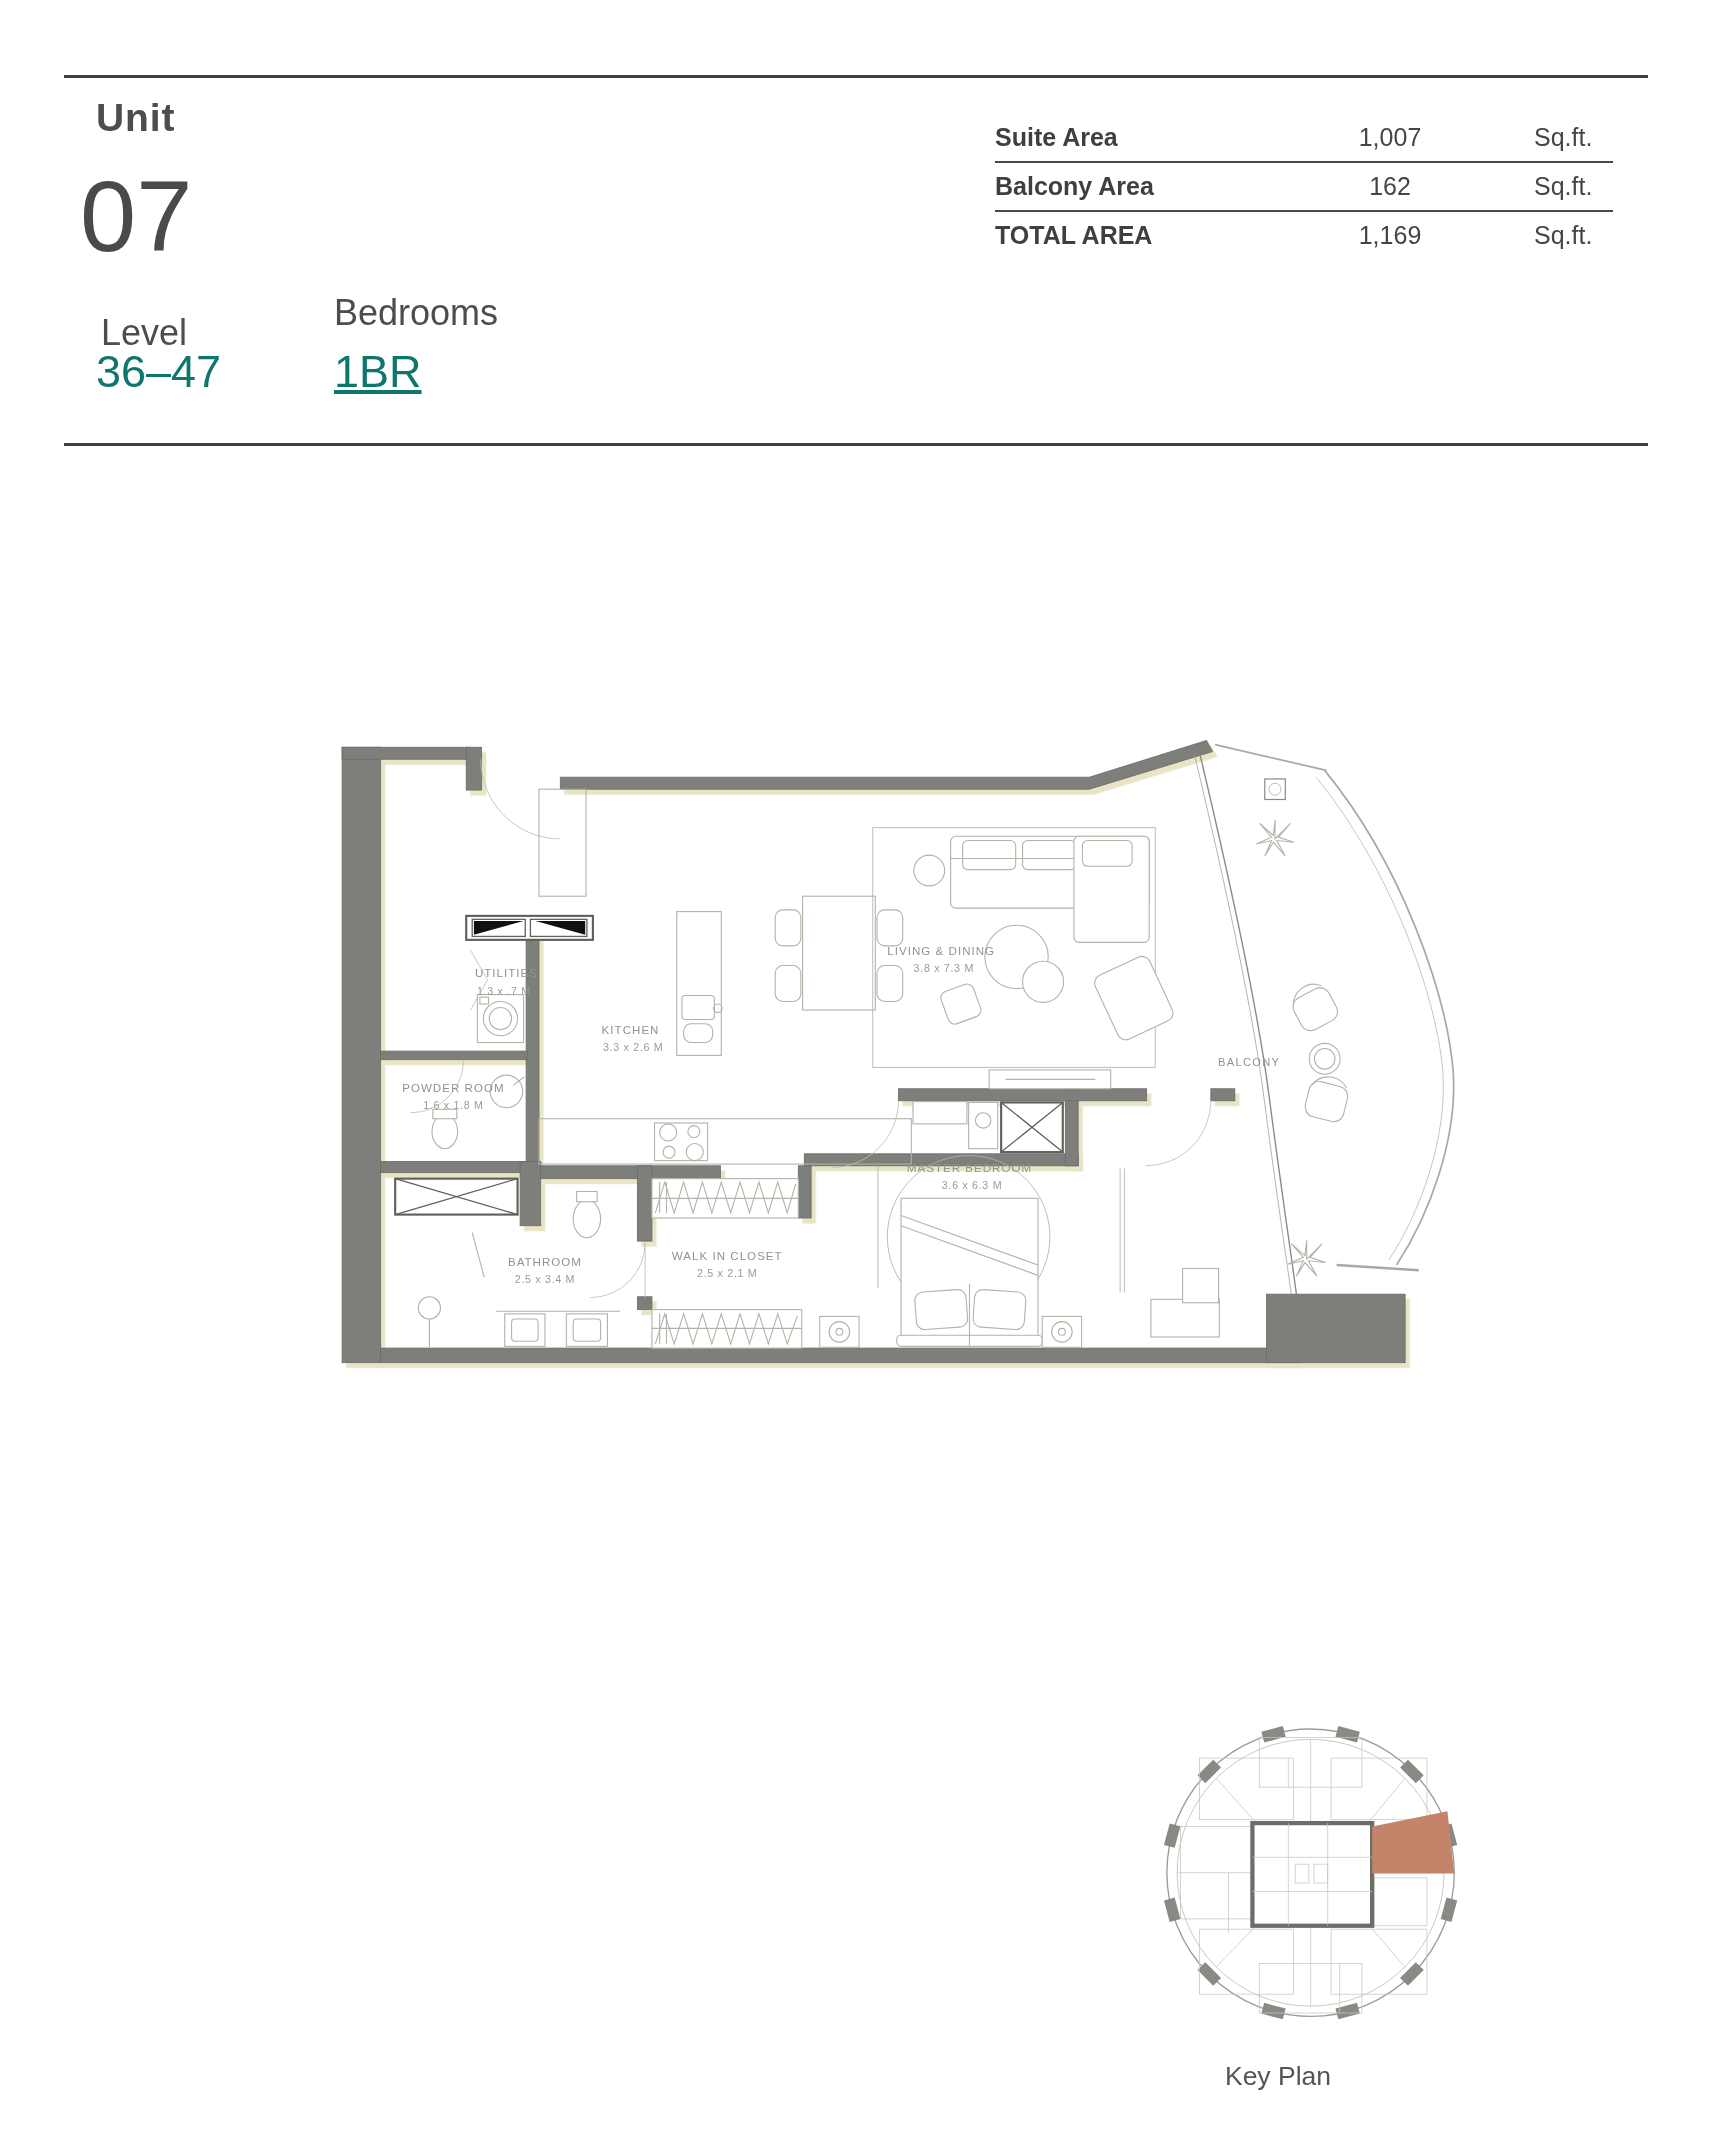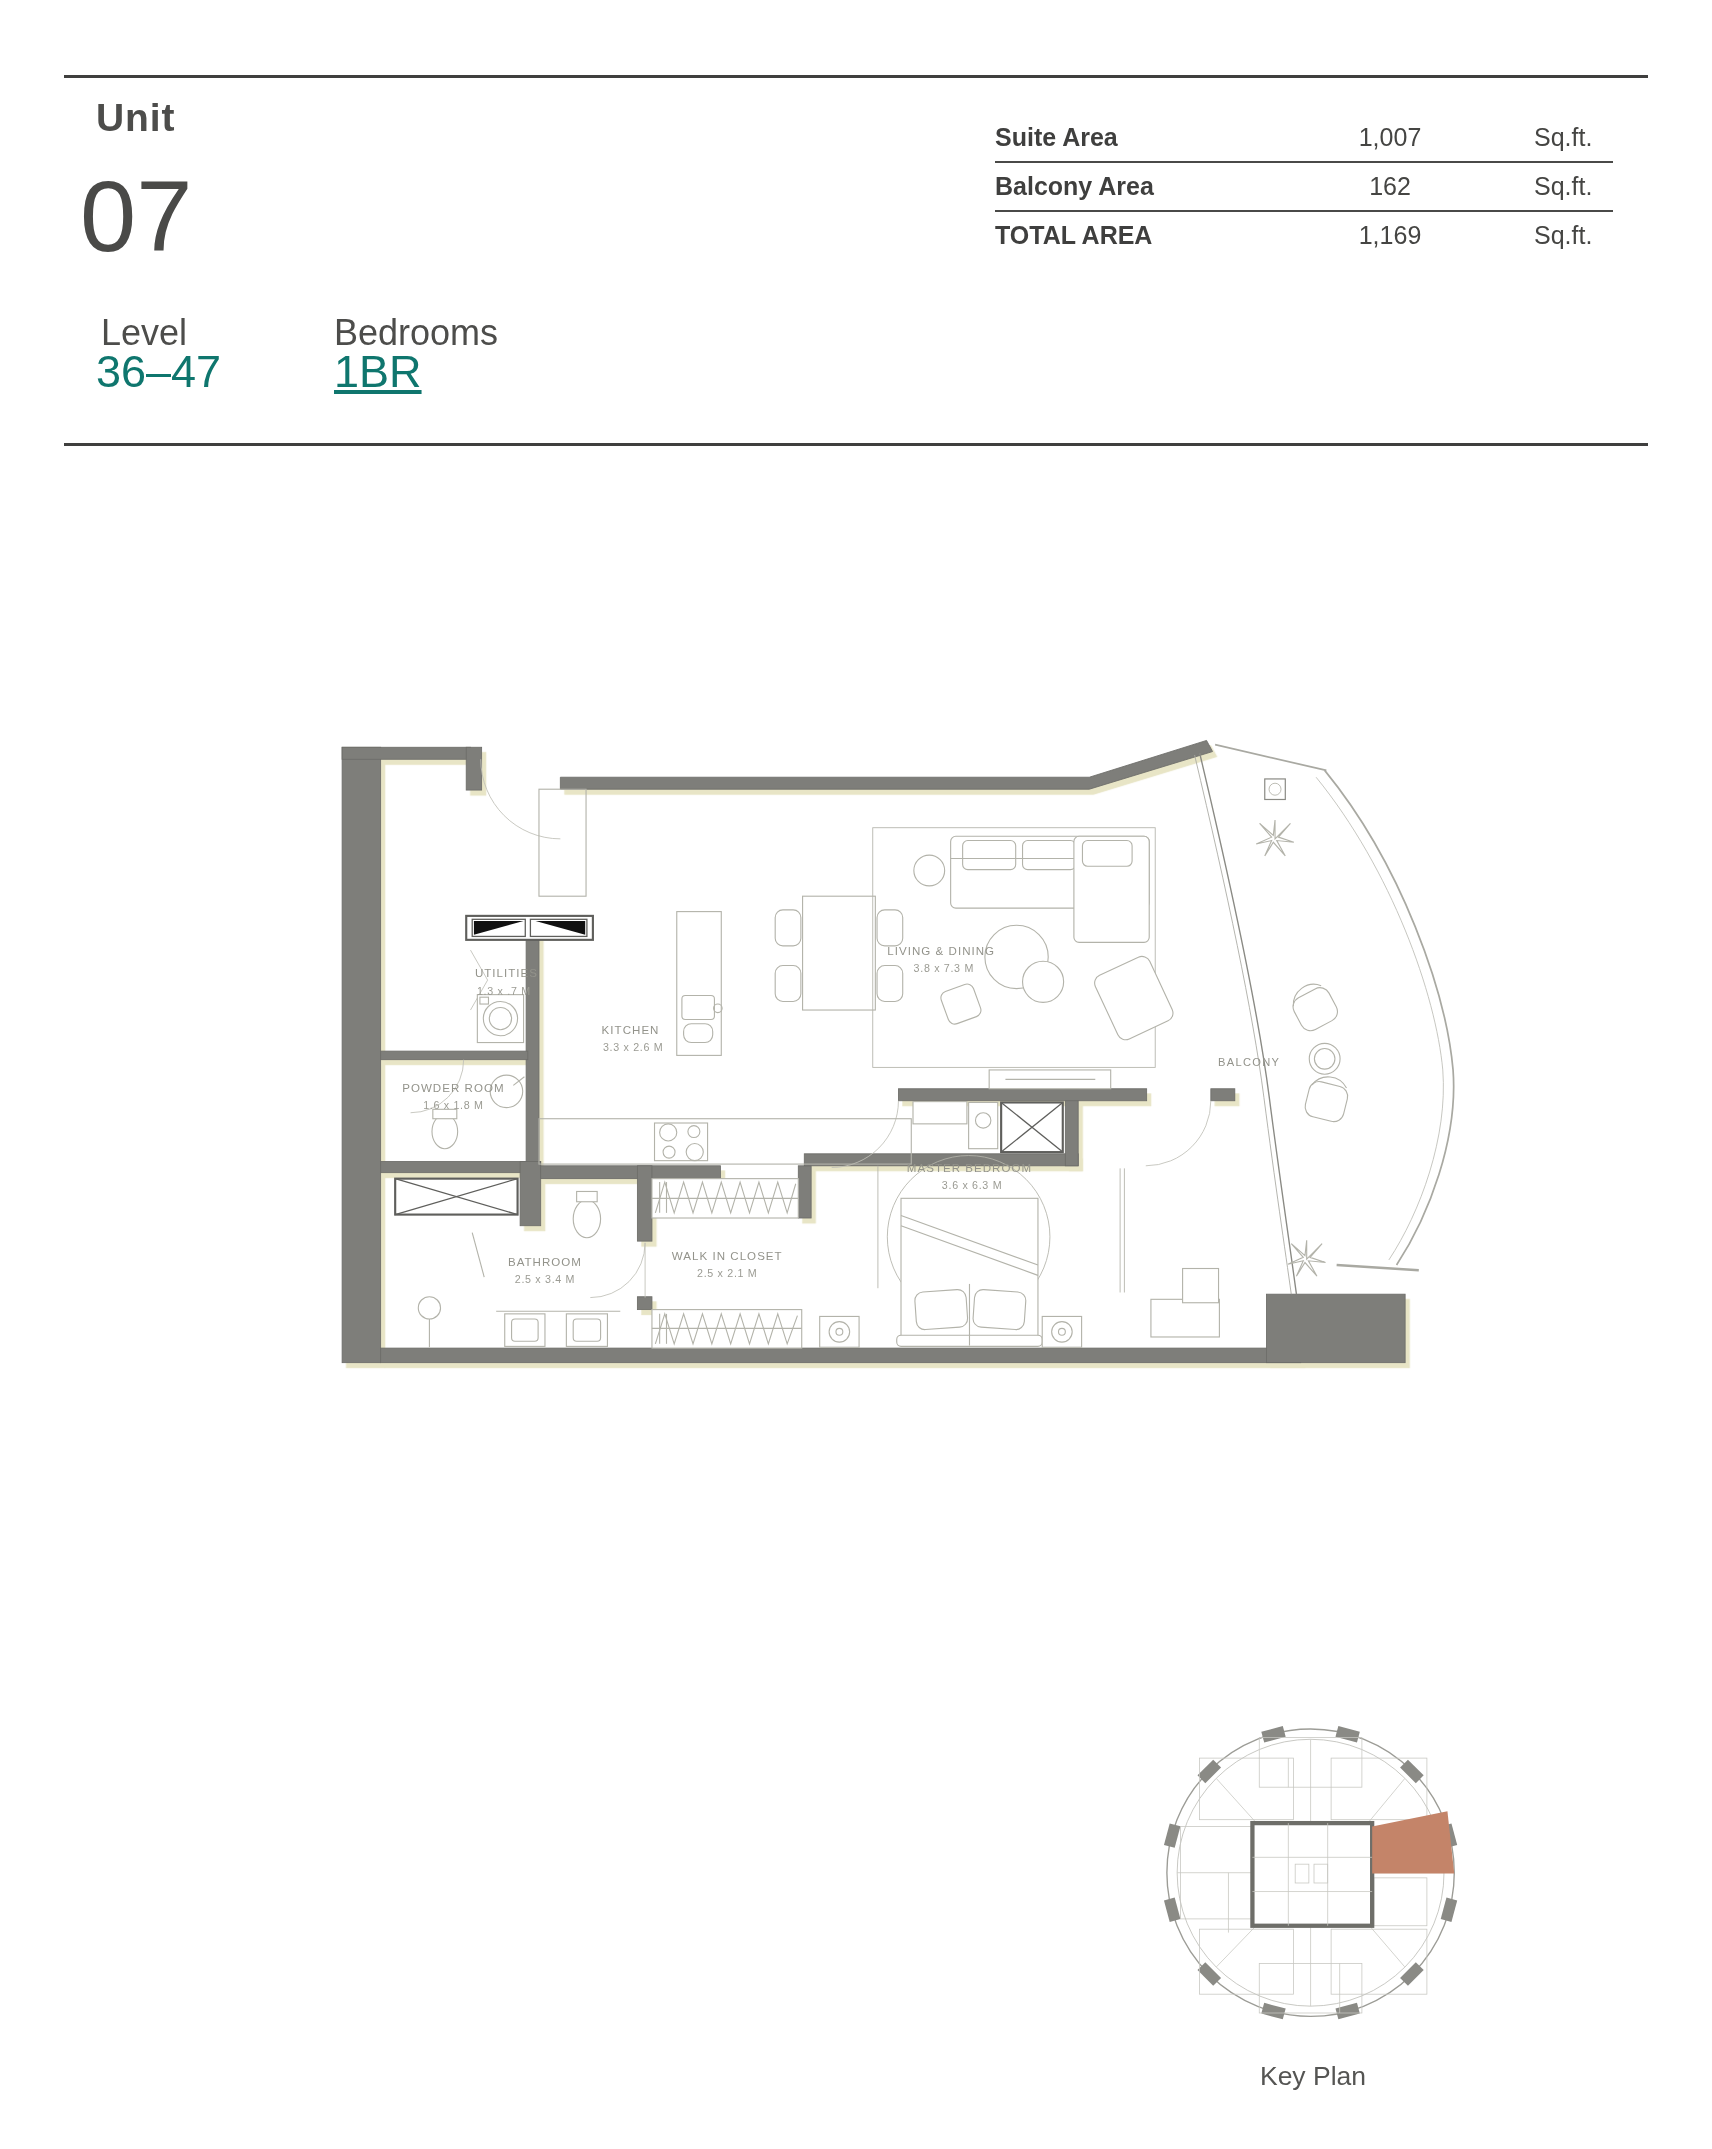--- a/index.html
+++ b/index.html
@@ -16,42 +16,42 @@
   .arow{display:grid;grid-template-columns:1fr 154px 146px;align-items:center;height:47px;}
   .arow.bordered{border-bottom:2.6px solid #4a4a48;}
   .alabel{font-size:25px;font-weight:bold;color:#3f3f3e;}
   .avalue{font-size:25px;text-align:center;color:#454543;}
   .aunit{font-size:25px;padding-left:67px;color:#454543;}
   
   svg text{font-family:"Liberation Sans",sans-serif;}
   .room-name{font-size:13.5px;fill:#93938b;letter-spacing:1.2px;}
   .room-dims{font-size:12.5px;fill:#9b9b93;letter-spacing:0.8px;}
   .balcony-name{font-size:13px;fill:#93938b;letter-spacing:1.5px;}
-  .keyplan-caption{position:absolute;left:1116px;top:2061px;width:394px;text-align:center;font-size:26.5px;color:#55555 3;color:#555553;}
+  .keyplan-caption{position:absolute;left:1081px;top:2061px;width:394px;text-align:center;font-size:26.5px;color:#55555 3;color:#555553;}
   .furn{stroke:#b3b3aa;fill:none;stroke-width:1.3;}
   .furnw{stroke:#b3b3aa;fill:#ffffff;stroke-width:1.3;}
   .thinline{stroke:#b3b3aa;fill:none;stroke-width:1;}
   .doorarc{stroke:#c0c0b8;fill:none;stroke-width:1;}
   .wall{fill:#7e7e7a;stroke:#6d6d69;stroke-width:1;}
   .shaftbox{fill:#ffffff;stroke:#5f5f5c;stroke-width:2.5;}
   .kp-line{stroke:#c7c7c1;stroke-width:0.9;fill:none;}
   .kp-block{fill:#8a8a85;}
 </style>
 </head>
 <body>
 
 <div class="rule" style="top:75px;"></div>
 
 <div class="abs unit-label">Unit</div>
 <div class="abs unit-number">07</div>
 
 <div class="abs sub-label" style="left:101px;top:312px;">Level</div>
 <div class="abs sub-value" style="left:96px;top:346px;">36–47</div>
 
-<div class="abs sub-label" style="left:334px;top:312px;">Bedrooms</div>
+<div class="abs sub-label" style="left:334px;top:292px;">Bedrooms</div>
 <div class="abs sub-value" style="left:334px;top:346px;text-decoration:underline;">1BR</div>
 
 <div class="area-table">
   <div class="arow bordered">
     <div class="alabel">Suite Area</div>
     <div class="avalue">1,007</div>
     <div class="aunit">Sq.ft.</div>
   </div>
   <div class="arow bordered">
     <div class="alabel">Balcony Area</div>

